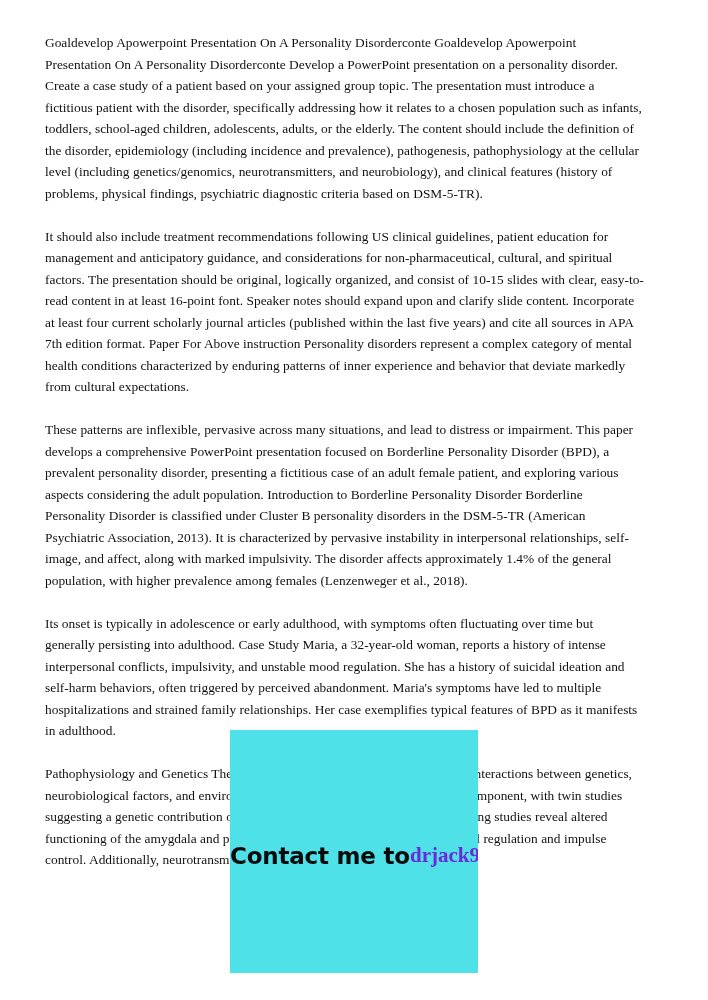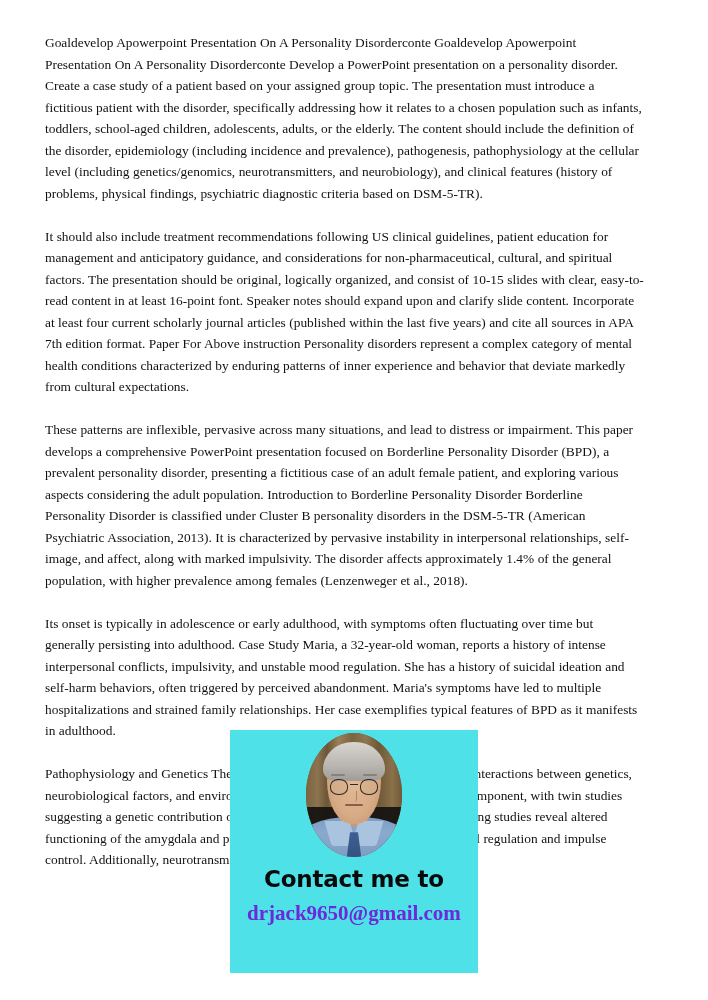--- a/index.html
+++ b/index.html
@@ -46,21 +46,21 @@
   
   #contact-overlay {
     position: absolute;
     left: 230px;
     top: 730px;
     width: 248px;
     height: 243px;
     background: #4EE2E8;
     overflow: hidden;
     display: flex;
-    flex-direction: column;
+    flex-direction: row;
     align-items: center;
   }
 
   #avatar {
     position: relative;
     margin-top: 3px;
     width: 96px;
     height: 124px;
     border-radius: 50% / 50%;
     overflow: hidden;

